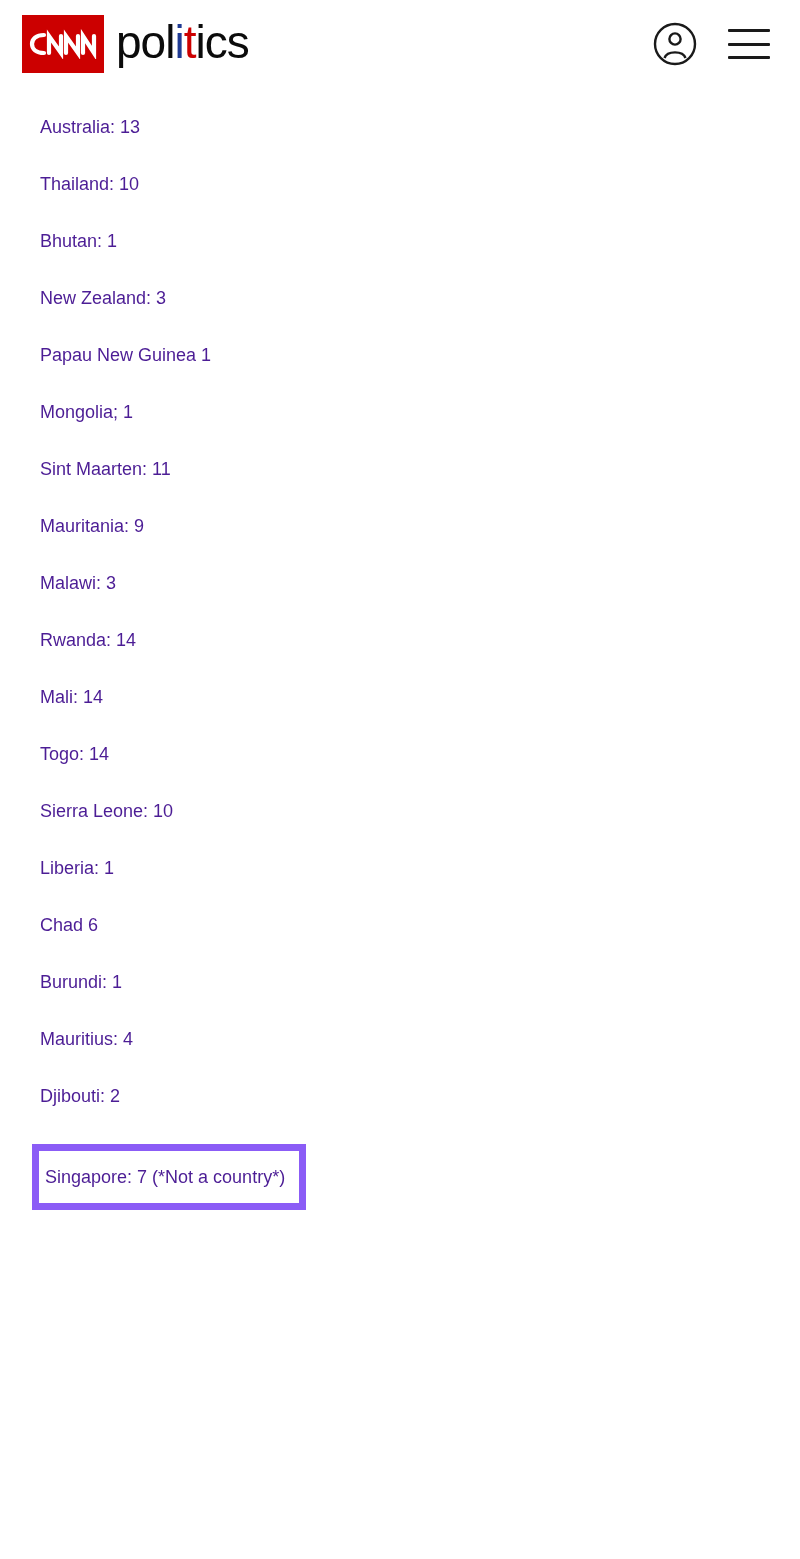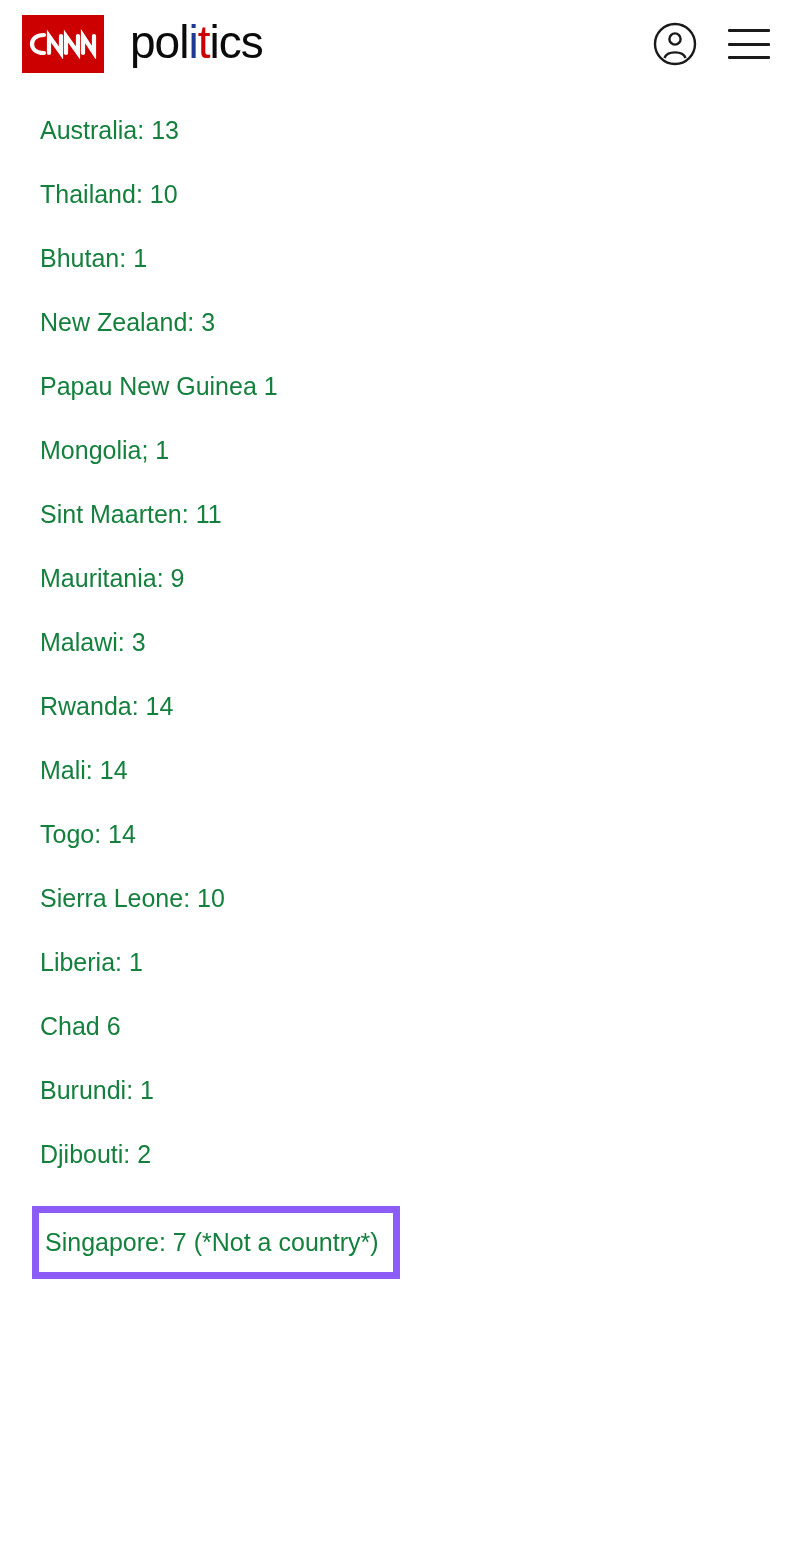--- a/index.html
+++ b/index.html
@@ -23,21 +23,21 @@
   .header {
     position: relative;
     height: 88px;
     display: flex;
     align-items: center;
     padding: 0 22px;
   }
   .brand {
     display: flex;
     align-items: center;
-    gap: 26px;
+    gap: 12px;
   }
   .cnn-logo {
     width: 82px;
     height: 58px;
     background: #cc0000;
     display: flex;
     align-items: center;
     justify-content: center;
   }
   .cnn-logo svg { display: block; }
@@ -97,23 +97,23 @@
     max-width: 770px;
   }
 
   
   .list {
     margin: 30px 0 0 0;
     padding: 0 0 0 40px;
     list-style: none;
   }
   .list li {
-    font-size: 25px;
+    font-size: 18px;
     line-height: 1;
-    color: #15803d;
+    color: #4c1d95;
     padding: 0;
     margin: 0 0 39px 0;
     font-family: "Liberation Sans", sans-serif;
     white-space: nowrap;
   }
   .list li.highlight {
     position: relative;
     display: inline-block;
     border: 7px solid #8b5cf6;
     padding: 17px 14px 17px 6px;
@@ -169,17 +169,18 @@
     <li>Sint Maarten: 11</li>
     <li>Mauritania: 9</li>
     <li>Malawi: 3</li>
     <li>Rwanda: 14</li>
     <li>Mali: 14</li>
     <li>Togo: 14</li>
     <li>Sierra Leone: 10</li>
     <li>Liberia: 1</li>
     <li>Chad 6</li>
     <li>Burundi: 1</li>
+    <li>Mauritius: 4</li>
     <li>Djibouti: 2</li>
     <li class="highlight">Singapore: 7 (*Not a country*)</li>
   </ul>
 
 </div>
 
 </body></html>

